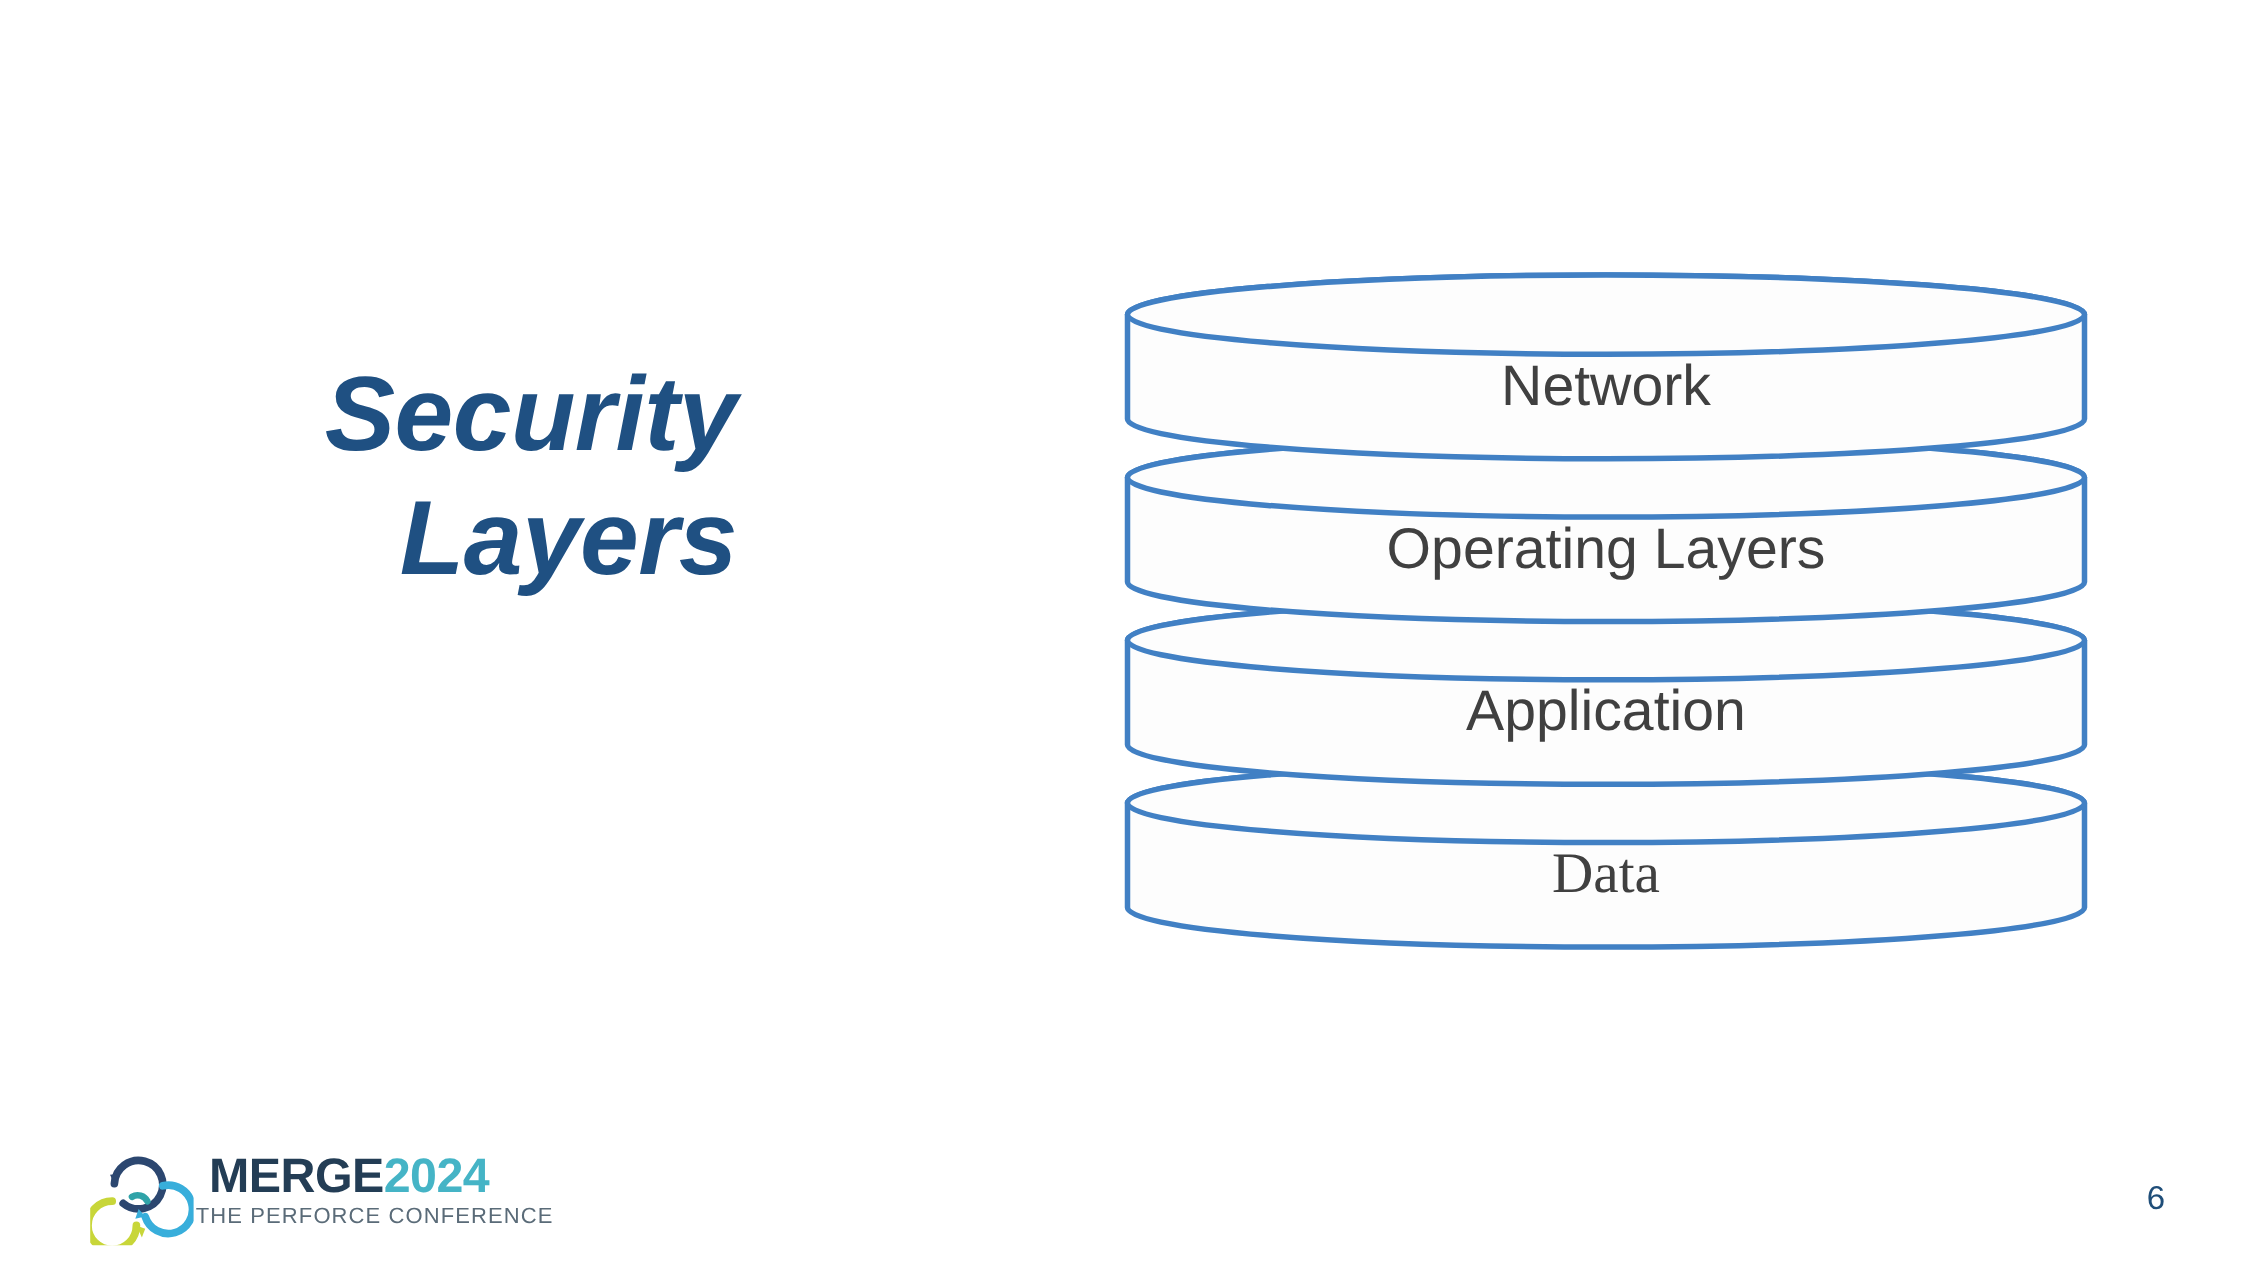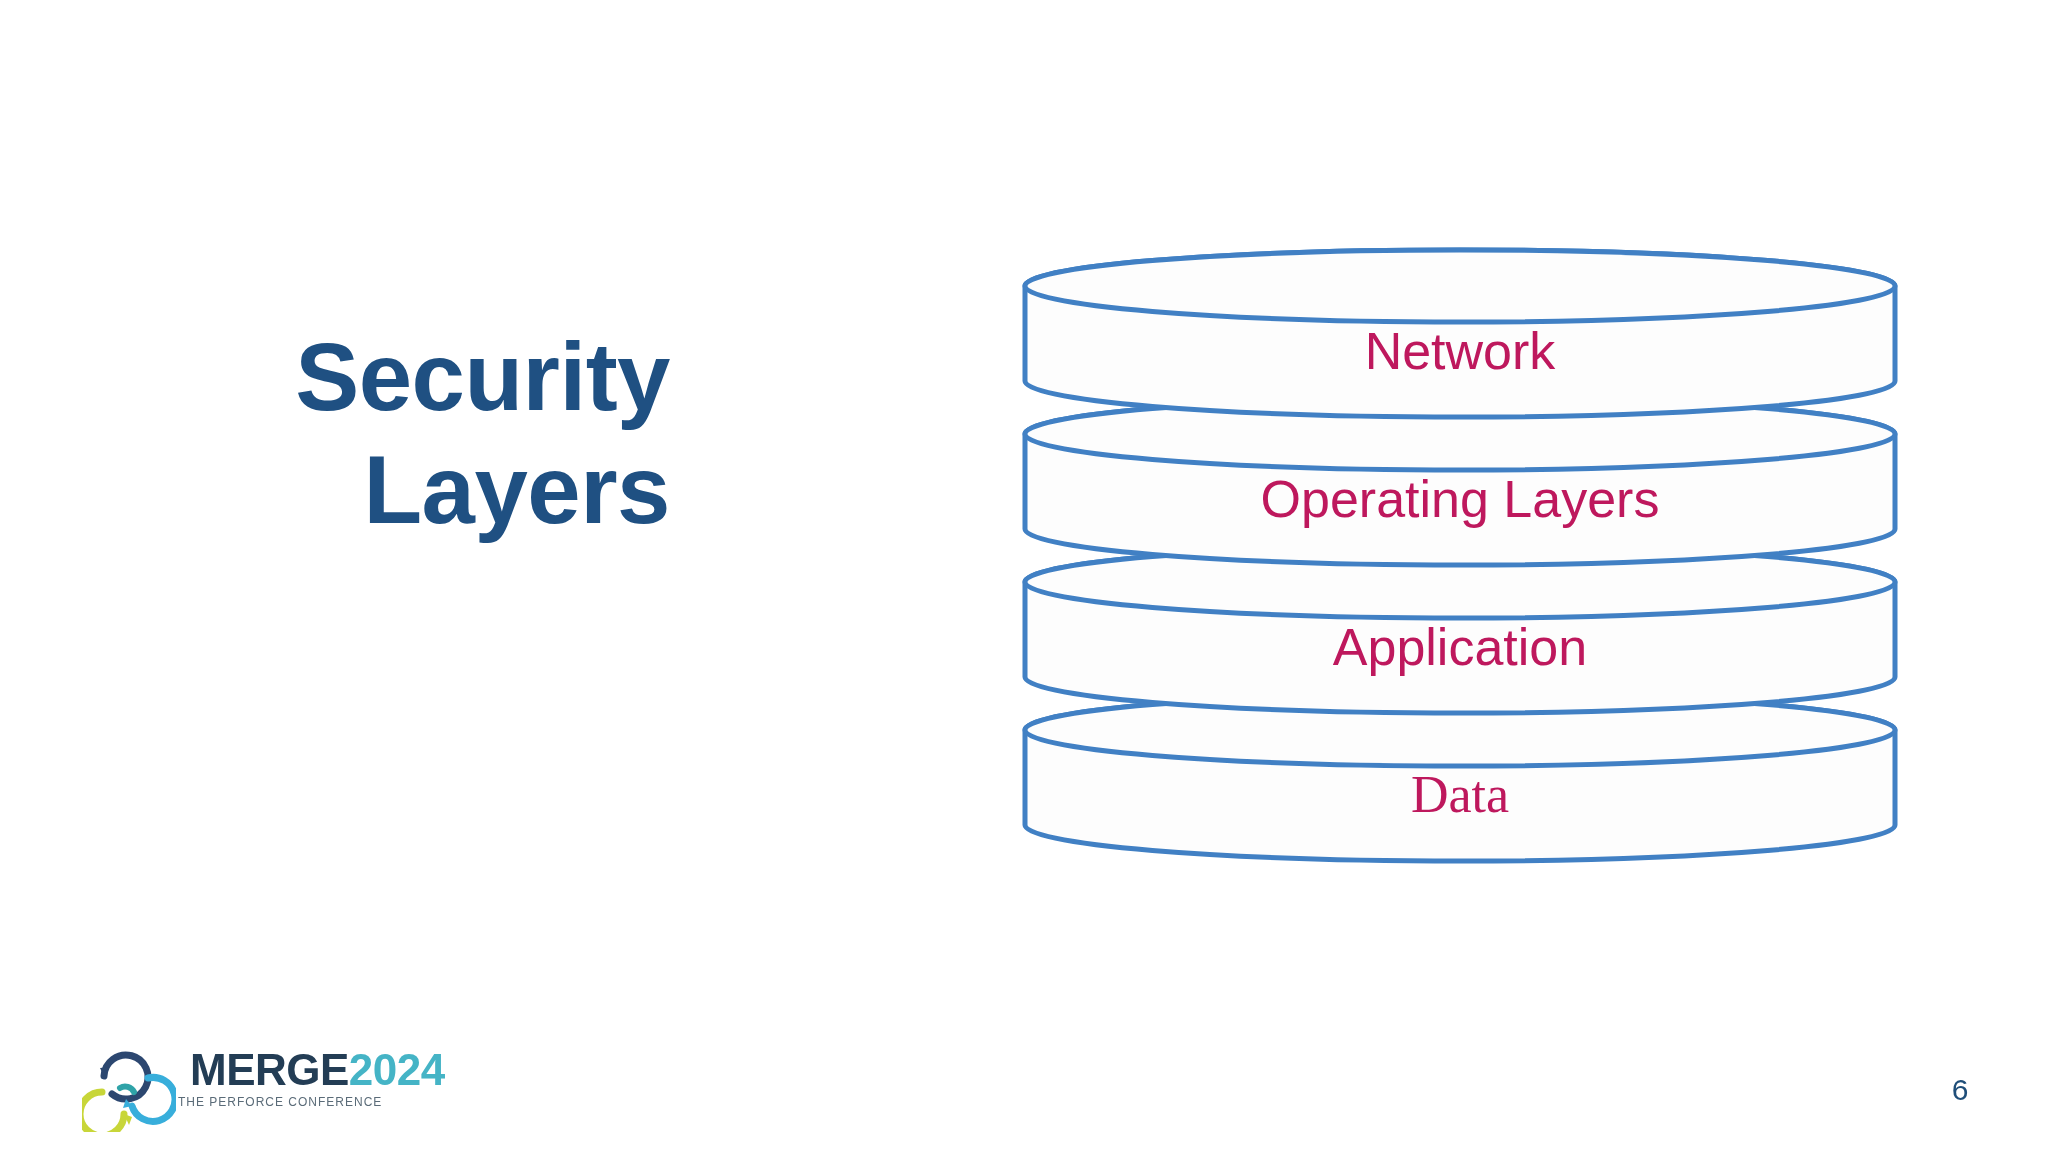--- a/index.html
+++ b/index.html
@@ -24,20 +24,21 @@
     position: absolute;
     left: 150px;
     top: 320px;
     width: 520px;
     text-align: right;
     color: #1F5082;
     font-weight: bold;
     font-size: 96px;
     line-height: 1.18;
     letter-spacing: -0.5px;
+    font-style: italic;
   }
   #title-block .title-line {
     display: block;
     white-space: nowrap;
   }
 
   
   #stack {
     position: absolute;
     left: 1010px;
@@ -48,21 +49,21 @@
   #stack svg {
     display: block;
     width: 900px;
     height: 640px;
   }
   .cyl-label {
     position: absolute;
     left: 0;
     width: 900px;
     text-align: center;
-    color: #be185d;
+    color: #404040;
     font-size: 52px;
     font-weight: normal;
     line-height: 1;
     white-space: nowrap;
   }
   #label-network   { top: 95px;  }
   #label-os        { top: 243px; }
   #label-app       { top: 391px; }
   #label-data      { top: 539px; font-family: Liberation Serif, serif; }
 
@@ -91,21 +92,21 @@
     font-size: 44px;
     font-weight: bold;
     letter-spacing: -0.5px;
     line-height: 1;
     white-space: nowrap;
   }
   #logo-merge { color: #233D55; margin-left: 12px; }
   #logo-year  { color: #45B4C6; font-weight: bold; }
   #logo-tagline {
     margin-top: 3px;
-    font-size: 12px;
+    font-size: 20px;
     letter-spacing: 1.0px;
     color: #5A6B78;
     white-space: nowrap;
   }
 
   
   #page-number {
     position: absolute;
     right: 48px;
     top: 1075px;

